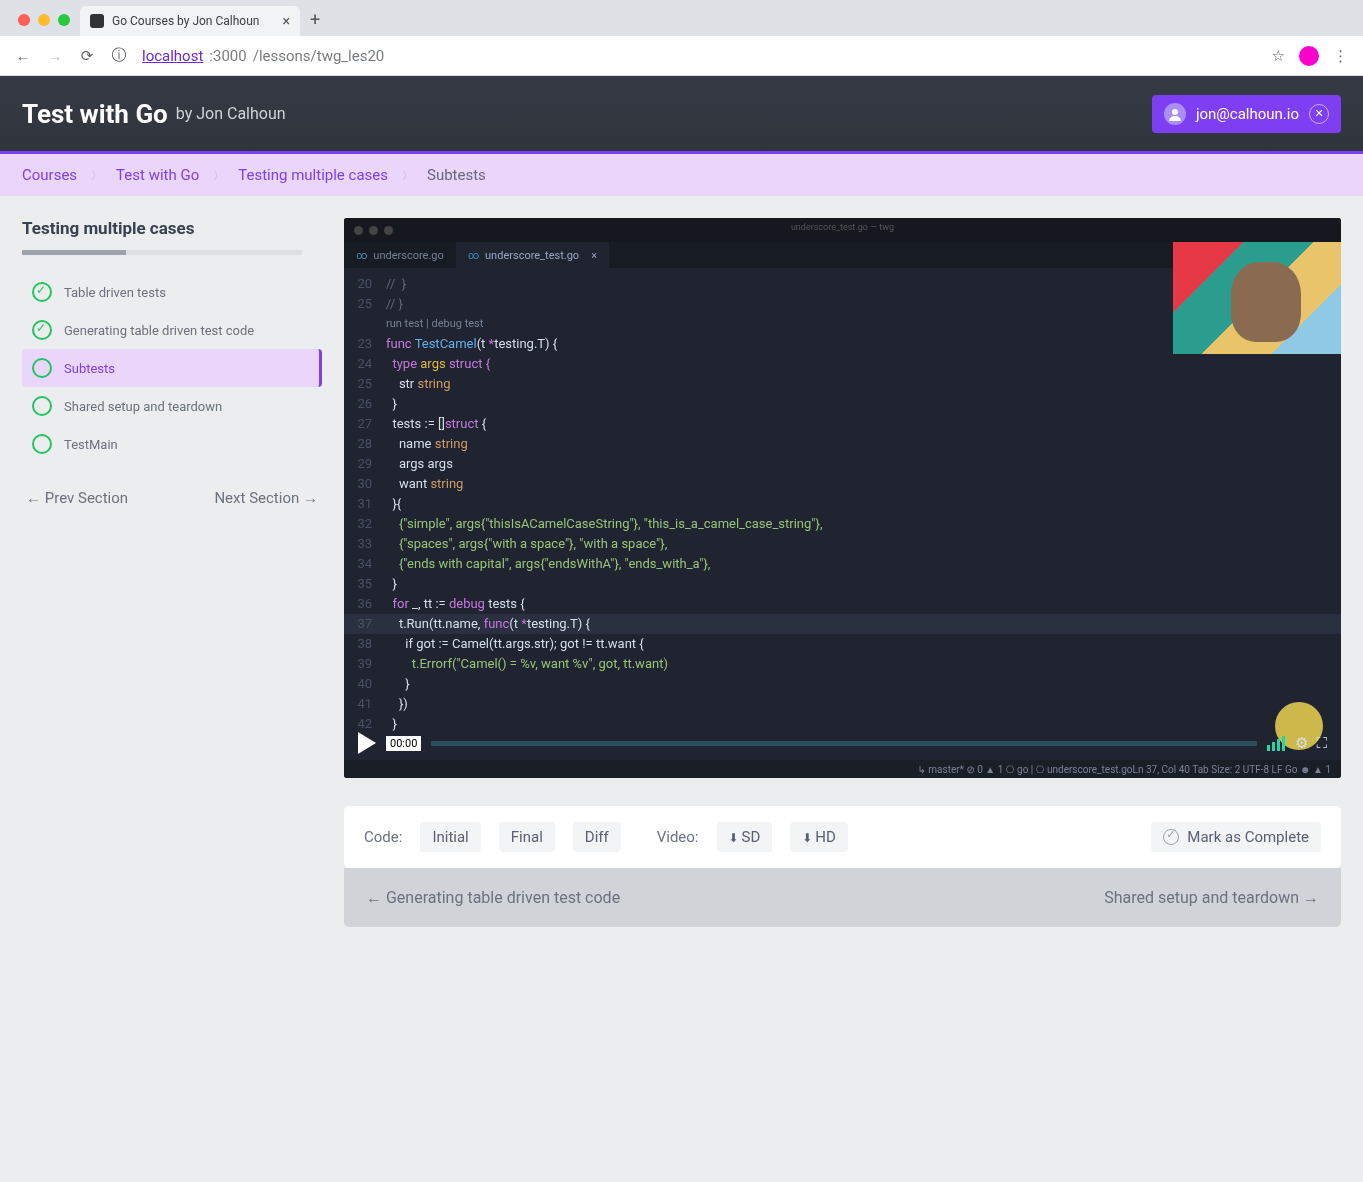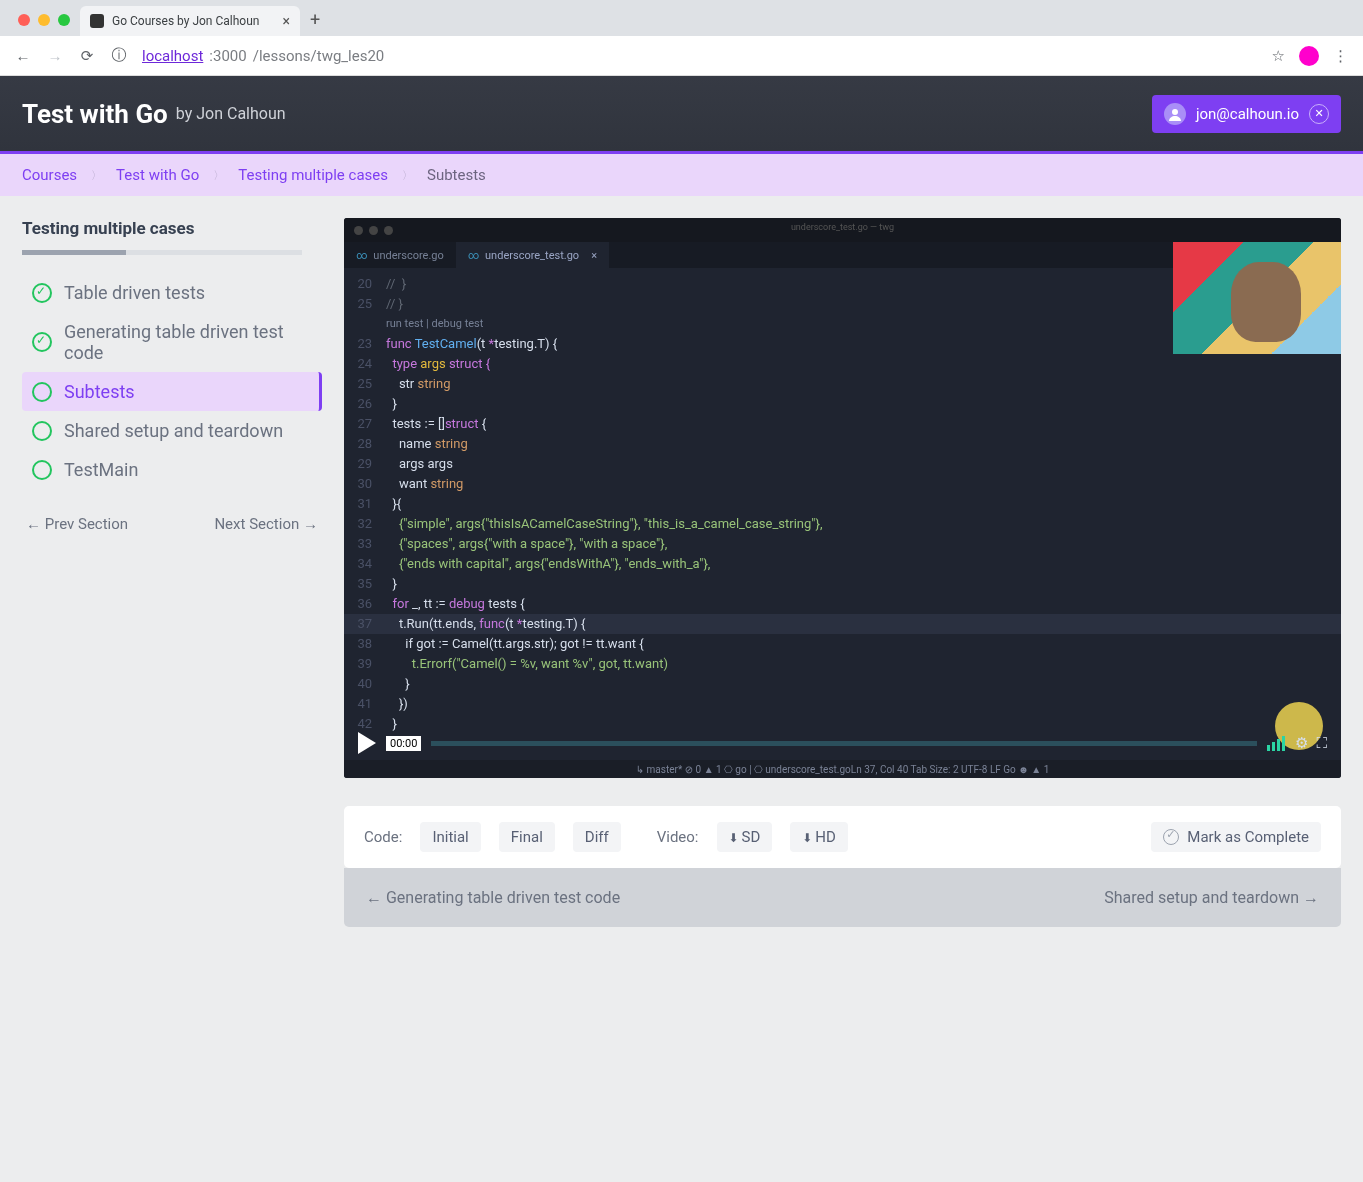--- a/index.html
+++ b/index.html
@@ -32,21 +32,21 @@
     .breadbar .bc { color:#7e3ff2; }
     .breadbar .bc.cur { color:#6d6580; }
     .chev { color:#bcaed0; font-size:11px;}
 
     .content { display:flex; padding:22px; gap:22px; }
 
     .sidebar { width:300px; }
     .sidebar h3 { font-size:17px; color:#374151; margin-bottom:12px; }
     .prog { height:5px; background:#dcdfe3; width:280px; margin-bottom:18px; position:relative;}
     .prog .fill{position:absolute;left:0;top:0;height:5px;background:#9ca3af;width:37%;}
-    .li { display:flex; align-items:center; gap:12px; padding:9px 10px; font-size:18px; color:#6b7280; border-radius:4px; cursor:pointer;}
+    .li { display:flex; align-items:center; gap:12px; padding:9px 10px; font-size:13px; color:#6b7280; border-radius:4px; cursor:pointer;}
     .li.active { background:#ead6fb; border-right:3px solid #7e3ff2; color:#7e3ff2;}
     .ring { width:20px; height:20px; border-radius:50%; flex-shrink:0;}
     .ring.done { border:2px solid #22c55e; position:relative;}
     .ring.done::after{content:"✓";position:absolute;left:2px;top:-1px;font-size:12px;color:#22c55e;}
     .ring.open { border:2px solid #22c55e; }
     .secnav { display:flex; justify-content:space-between; margin-top:26px; font-size:15px; color:#6b7280; padding:0 4px;}
 
     .main { flex:1; }
     .video { background:#1f2430; border-radius:3px; height:560px; position:relative; overflow:hidden; color:#d6deeb; font-family:Menlo,Consolas,monospace; }
     .vtop { height:24px; background:#15181f; display:flex; align-items:center; padding:0 10px; gap:6px;}
@@ -65,21 +65,21 @@
     .kw{color:#c678dd;} .fn{color:#61afef;} .ty{color:#d19a66;} .st{color:#98c379;} .id{color:#e2b93d;} .cm{color:#5f6672;}
     .pip{position:absolute;top:24px;right:0;width:168px;height:112px;background:linear-gradient(135deg,#e63946 0 25%,#2a9d8f 0 50%,#e9c46a 0 75%,#8ecae6 0);}
     .face{position:absolute;right:40px;top:20px;width:70px;height:80px;background:#8a6b51;border-radius:40% 40% 35% 35%;}
     .gopher{position:absolute;right:18px;bottom:28px;width:48px;height:48px;background:#cdb84b;border-radius:50%;}
     .ctrlbar{position:absolute;bottom:20px;left:0;right:0;height:30px;display:flex;align-items:center;padding:0 14px;gap:10px;}
     .play{width:0;height:0;border-left:18px solid #fff;border-top:11px solid transparent;border-bottom:11px solid transparent;}
     .tt{background:#fff;color:#000;font-size:11px;padding:1px 4px;}
     .seek{flex:1;height:5px;background:#2b4f5c;}
     .vicn{color:#d6deeb;font-size:15px;display:flex;gap:8px;}
     .bars{display:flex;gap:2px;align-items:flex-end;} .bars i{display:block;width:3px;background:#2bd4a4;}
-    .stat{position:absolute;bottom:0;left:0;right:0;height:18px;background:#1a1e27;font-size:10px;color:#7a8296;display:flex;align-items:center;padding:0 10px;justify-content:center;}
+    .stat{position:absolute;bottom:0;left:0;right:0;height:18px;background:#1a1e27;font-size:10px;color:#7a8296;display:flex;align-items:center;padding:0 10px;justify-content:flex-end;}
 
     .toolbar{background:#fff;margin-top:28px;border-radius:5px;padding:16px 20px;display:flex;align-items:center;gap:18px;font-size:15px;color:#6b7280;text-align:right;}
     .toolbar .lbl{color:#6b7280;}
     .btn{background:#f3f4f6;border-radius:4px;padding:6px 12px;color:#586074;cursor:pointer;}
     .dl::before{content:"⬇ ";font-size:12px;}
     .markc{margin-left:auto;display:flex;align-items:center;gap:8px;}
     .markc .ck{width:16px;height:16px;border:1.5px solid #9ca3af;border-radius:50%;position:relative;}
     .markc .ck::after{content:"✓";position:absolute;left:2px;top:-2px;font-size:11px;color:#9ca3af;}
 
     .lessnav{background:#d0d3d8;margin-top:0;border-radius:0 0 5px 5px;padding:20px 22px;display:flex;justify-content:space-between;font-size:16px;color:#6b7280;}
@@ -255,21 +255,21 @@
         <div class="cl">
             <span class="ln">35</span>
             <span class="tx">  }</span>
           </div>
         <div class="cl">
             <span class="ln">36</span>
             <span class="tx"><span class="kw">  for </span><span>_, tt := </span><span class="kw">debug </span><span>tests {</span></span>
           </div>
         <div class="cl hl">
             <span class="ln">37</span>
-            <span class="tx"><span>    t.Run(tt.ends, </span><span class="kw">func</span><span>(t </span><span class="kw">*</span><span>testing.T) {</span></span>
+            <span class="tx"><span>    t.Run(tt.name, </span><span class="kw">func</span><span>(t </span><span class="kw">*</span><span>testing.T) {</span></span>
           </div>
         <div class="cl">
             <span class="ln">38</span>
             <span class="tx">      if got := Camel(tt.args.str); got != tt.want {</span>
           </div>
         <div class="cl">
             <span class="ln">39</span>
             <span class="tx st">        t.Errorf("Camel() = %v, want %v", got, tt.want)</span>
           </div>
         <div class="cl">

